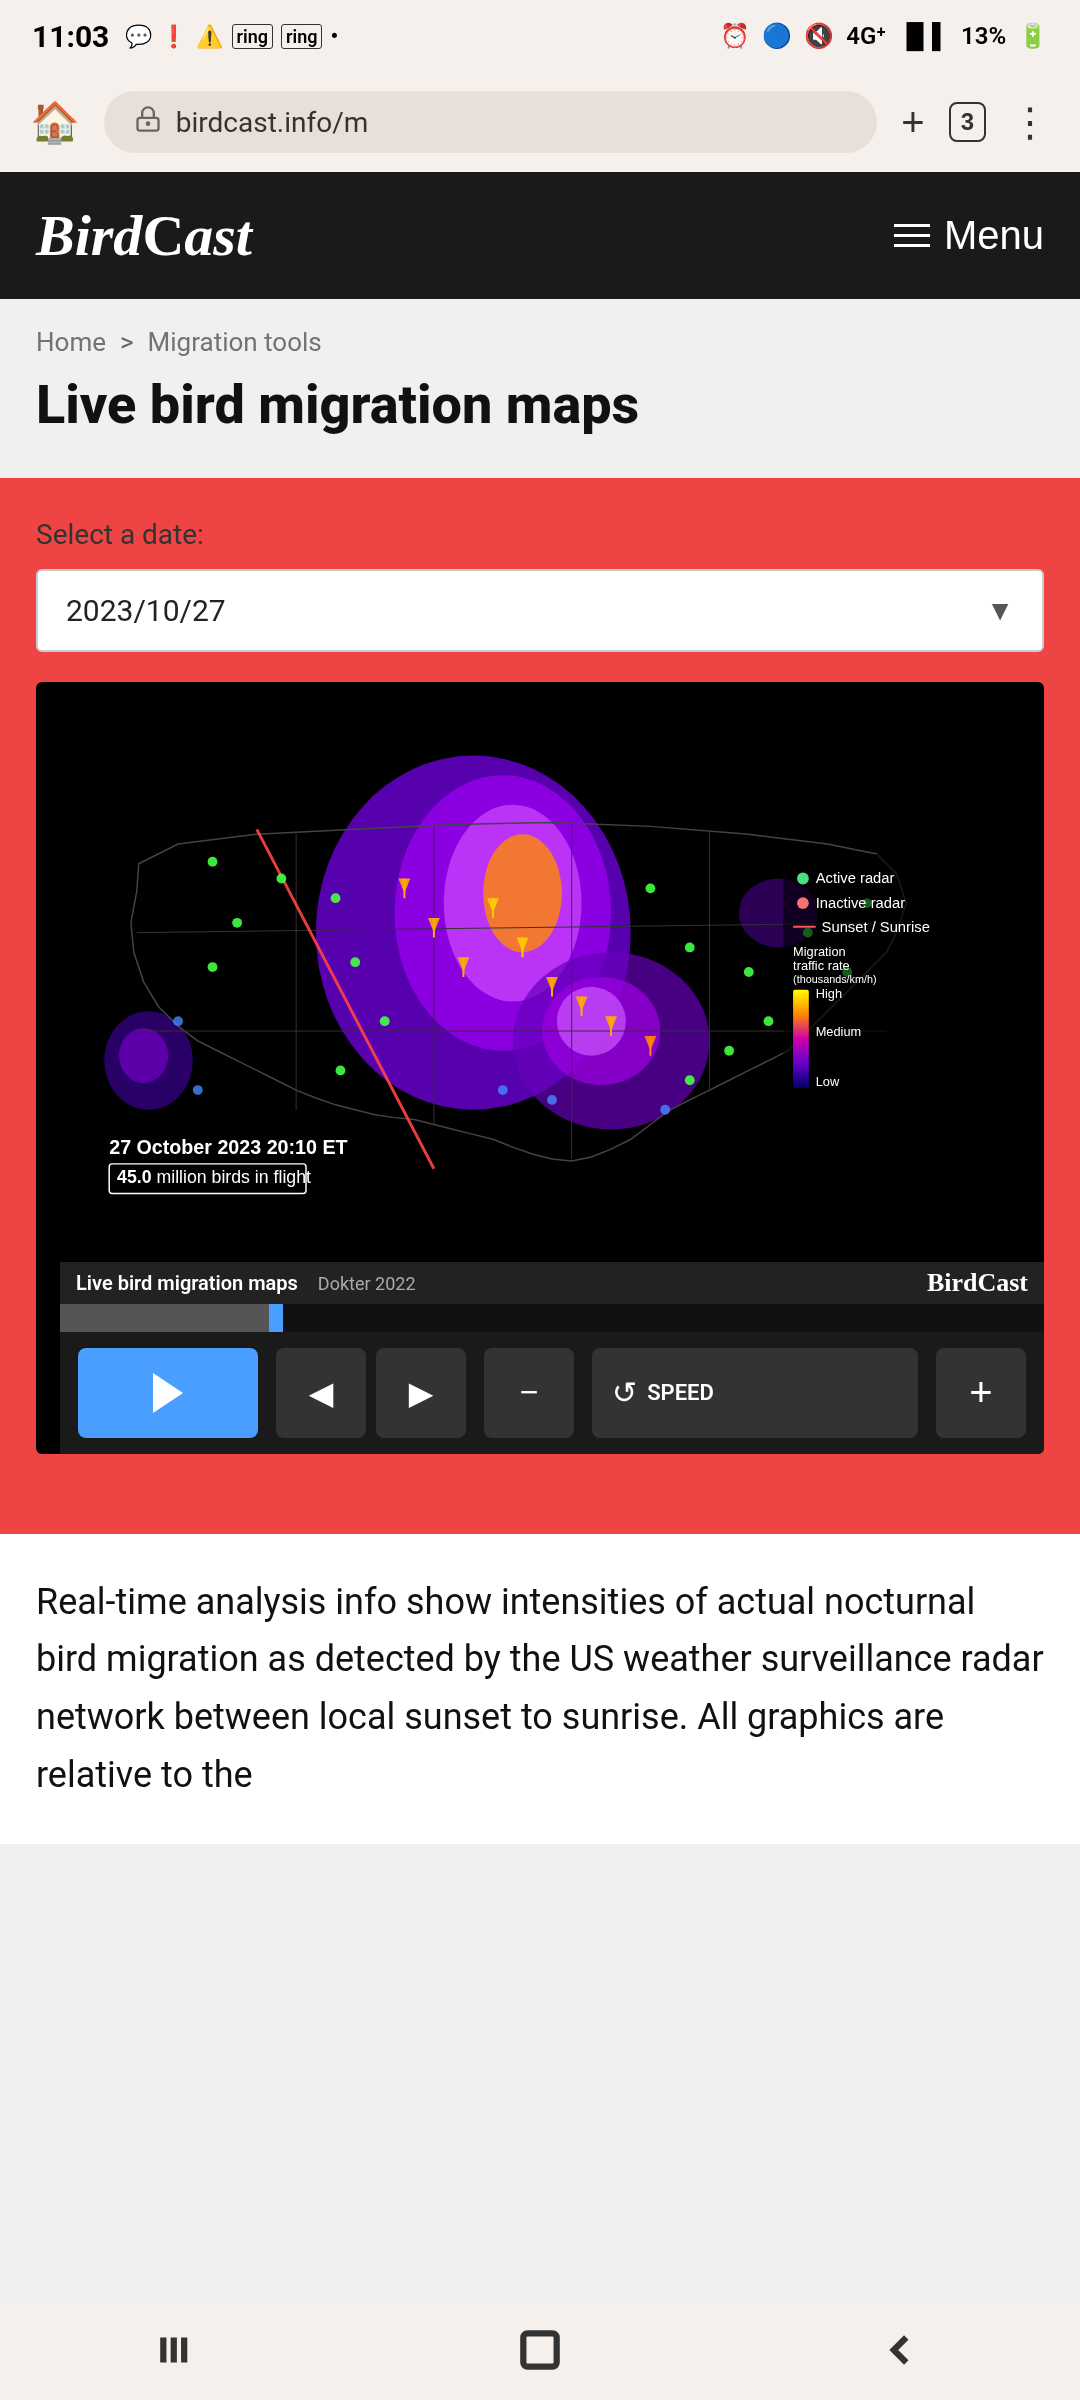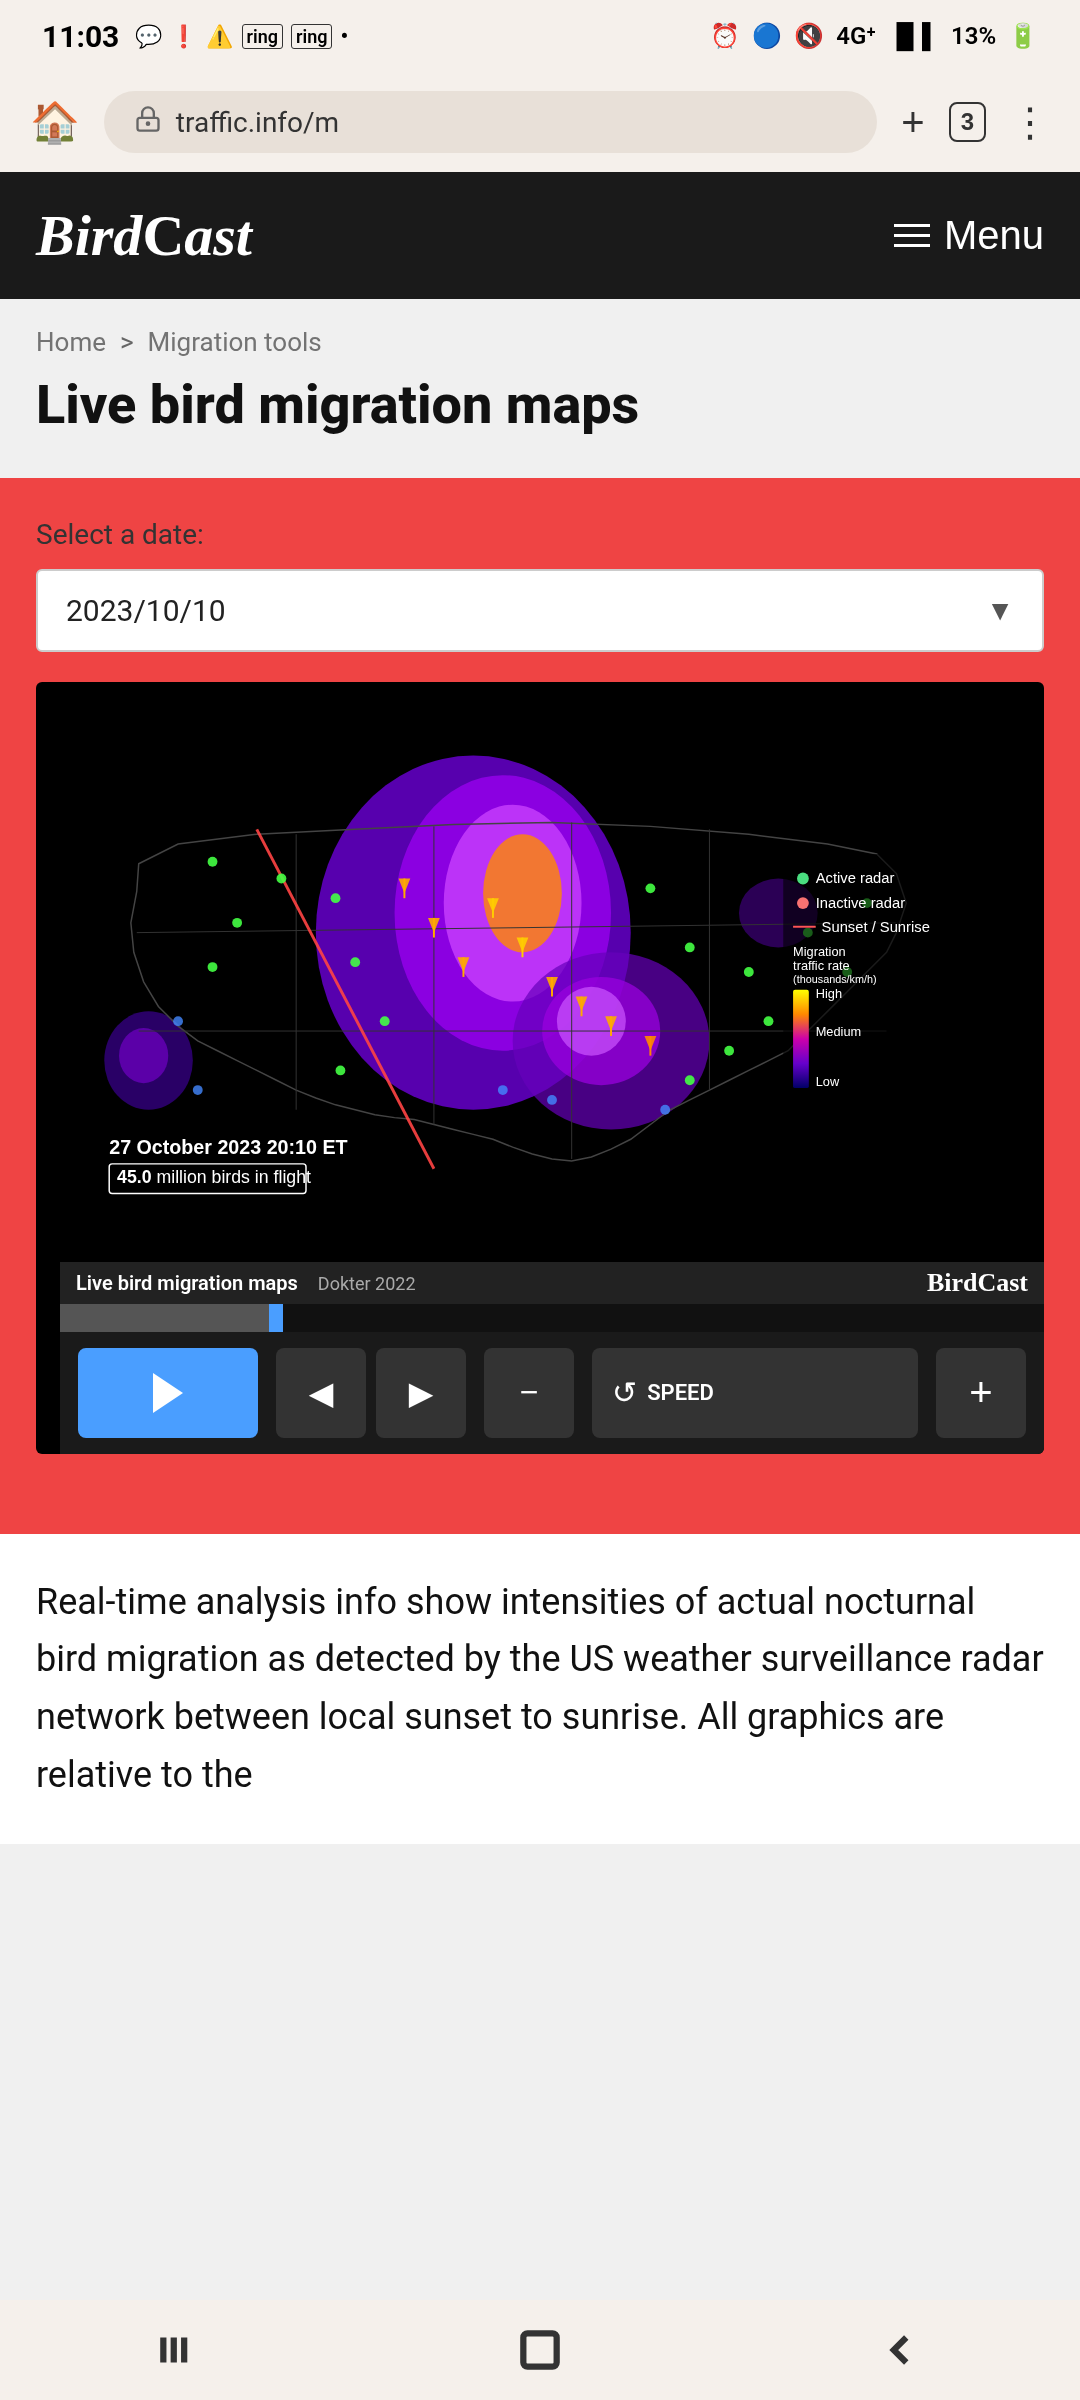--- a/index.html
+++ b/index.html
@@ -13,21 +13,21 @@
       overflow-x: hidden;
     }
 
     
     .status-bar {
       background: #f5f0eb;
       height: 72px;
       display: flex;
       align-items: center;
       justify-content: space-between;
-      padding: 0 42px;
+      padding: 0 32px;
       font-size: 28px;
       font-weight: 600;
     }
 
     .status-left {
       display: flex;
       align-items: center;
       gap: 16px;
     }
 
@@ -447,21 +447,21 @@
 <div class="browser-bar">
   <button class="browser-btn">🏠</button>
   <div class="browser-url-bar">
     <span class="url-icon">
       <svg width="28" height="28" viewBox="0 0 24 24" fill="none" stroke="#666" stroke-width="2">
         <rect x="3" y="11" width="18" height="11" rx="2"></rect>
         <path d="M7 11V7a5 5 0 0 1 10 0v4"></path>
         <circle cx="12" cy="16" r="1" fill="#666"></circle>
       </svg>
     </span>
-    <span class="url-text">traffic.info/m</span>
+    <span class="url-text">birdcast.info/m</span>
   </div>
   <div class="browser-actions">
     <button class="browser-btn">+</button>
     <button class="browser-btn tabs-btn">3</button>
     <button class="browser-btn">⋮</button>
   </div>
 </div>
 
 <div class="site-header">
   <div class="site-logo">
@@ -485,21 +485,21 @@
   </nav>
 </div>
 
 <div class="page-title-section">
   <h1 class="page-title">Live bird migration maps</h1>
 </div>
 
 <div class="main-content">
   <div class="date-label">Select a date:</div>
   <div class="date-select">
-    <span>2023/10/10</span>
+    <span>2023/10/27</span>
     <span class="date-select-arrow">▼</span>
   </div>
 
   <div class="map-container">
     <div class="map-area">
       
       <svg class="map-svg-wrapper" viewBox="0 0 1000 520" xmlns="http://www.w3.org/2000/svg">
 
         <rect width="1000" height="520" fill="#000"></rect>
 

